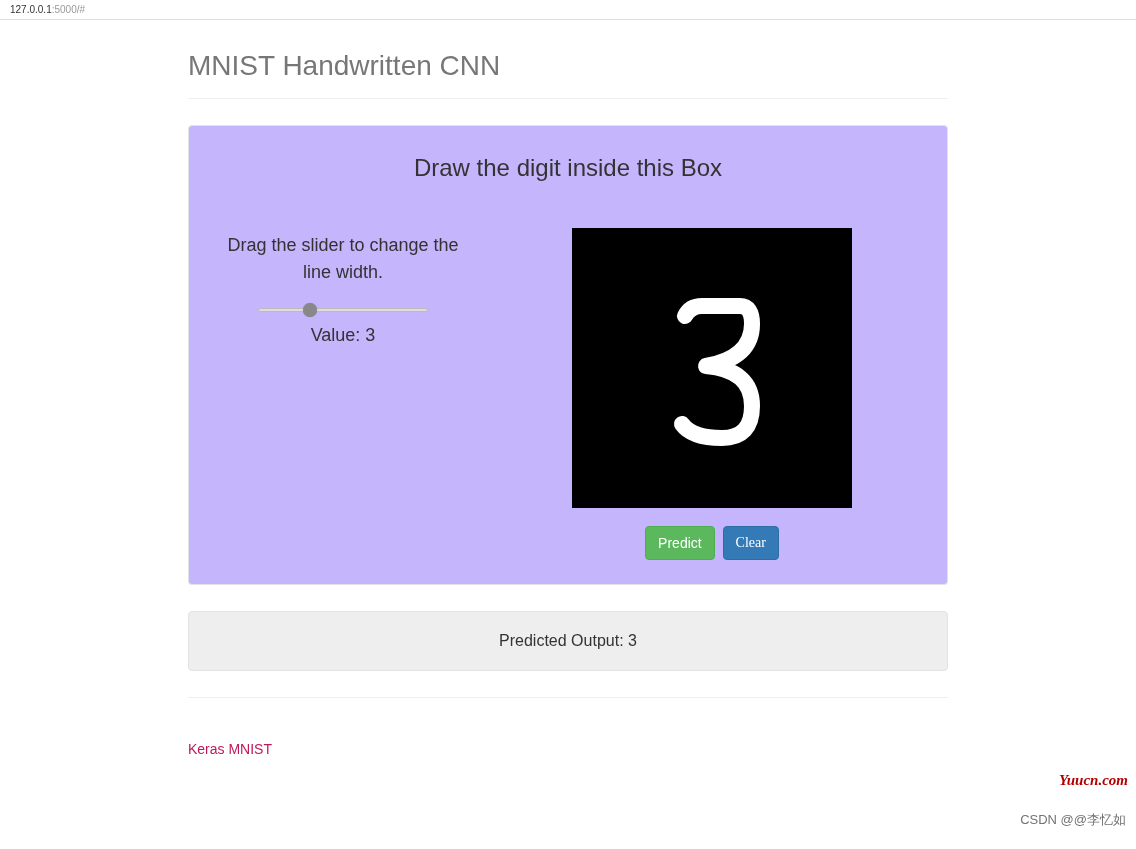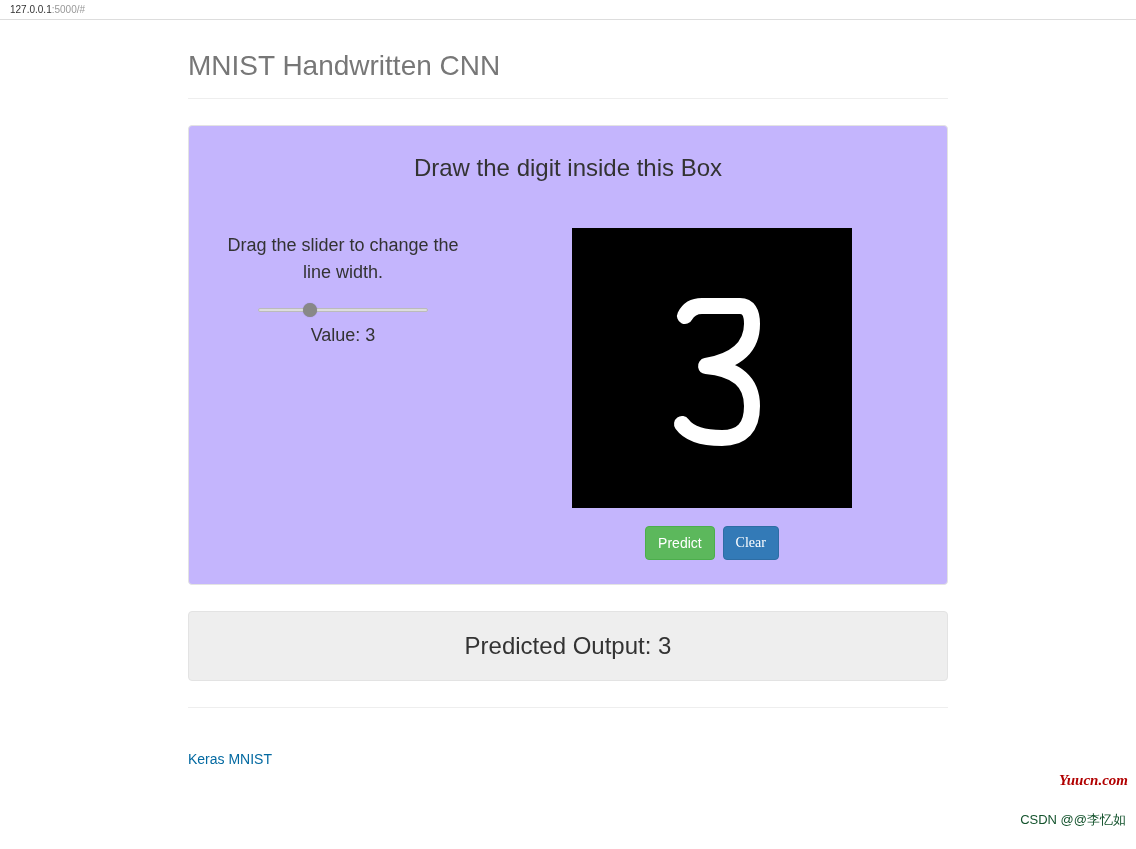--- a/index.html
+++ b/index.html
@@ -21,25 +21,25 @@
     input[type=range]::-moz-range-track { height: 4px; background: #ddd; border: 1px solid #bbb; border-radius: 6px; }
     input[type=range]::-moz-range-thumb { height: 14px; width: 14px; background: #888; border: none; border-radius: 50%; }
     .slider-value { font-size: 18px; color: #333; }
     .right-col { flex: 1; text-align: center; }
     .canvas-box { width: 280px; height: 280px; margin: 0 auto 18px auto; position: relative; }
     .canvas-box svg { display: block; }
     .btn { display: inline-block; padding: 6px 12px; font-size: 14px; font-weight: 400; line-height: 1.42857143; text-align: left; white-space: nowrap; vertical-align: middle; cursor: pointer; border: 1px solid transparent; border-radius: 4px; color: #fff; margin: 0 2px; }
     .btn-success { background-color: #5cb85c; border-color: #4cae4c; }
     .btn-primary { background-color: #337ab7; border-color: #2e6da4; font-family: Liberation Serif, serif; }
     .output-well { background: #eeeeee; border: 1px solid #e3e3e3; border-radius: 4px; padding: 20px 24px; text-align: center; margin-bottom: 26px; }
-    .output-text { font-size: 24px; color: #333; }
+    .output-text { font-size: 16px; color: #333; }
     .hr2 { border: 0; border-top: 1px solid #eee; margin-bottom: 18px; }
-    .footer-text { font-size: 14px; color: #0369a1; margin-top: 43px; }
+    .footer-text { font-size: 14px; color: #be185d; margin-top: 43px; }
     .watermark-right { position: fixed; right: 8px; bottom: 60px; color: #b10000; font-size: 15px; font-family: Georgia, serif; font-style: italic; font-weight: bold; }
-    .watermark-bottom { position: fixed; right: 10px; bottom: 20px; color: #14532d; font-size: 13px; }
+    .watermark-bottom { position: fixed; right: 10px; bottom: 20px; color: #737373; font-size: 13px; }
   </style>
 </head>
 <body>
 
 <div class="address-bar">
   <span class="host">127.0.0.1</span><span class="path">:5000/#</span>
 </div>
 
 <div class="container">
   <h1 class="page-title">MNIST Handwritten CNN</h1>

